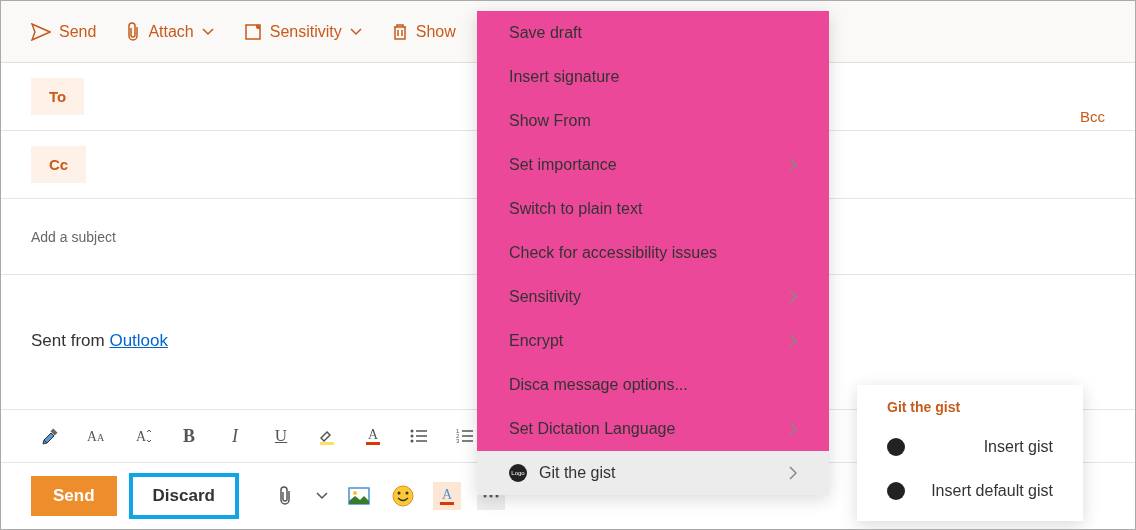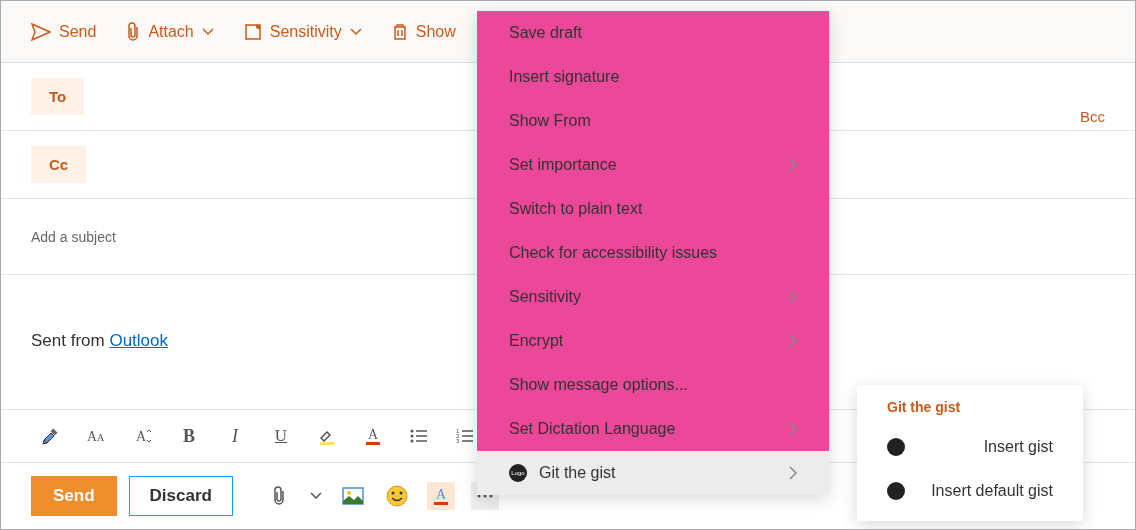--- a/index.html
+++ b/index.html
@@ -118,21 +118,21 @@
       color: #fff;
       border: none;
       padding: 10px 22px;
       font-size: 17px;
       font-weight: 600;
       cursor: pointer;
     }
     .btn-discard {
       background: #fff;
       color: #333;
-      border: 1px solid #0ea5e9;
+      border: 4px solid #0ea5e9;
       padding: 9px 20px;
       font-size: 17px;
       font-weight: 600;
       cursor: pointer;
     }
     .bottom-icons {
       display: flex;
       align-items: center;
       gap: 16px;
       margin-left: 20px;
@@ -442,21 +442,21 @@
     <div class="menu-item">
       <div class="menu-item-content">
         <span>Encrypt</span>
       </div>
       <svg width="8" height="14" viewBox="0 0 8 14">
         <path d="M1 1 L7 7 L1 13" fill="none" stroke="#888" stroke-width="1.5"></path>
       </svg>
     </div>
     <div class="menu-item">
       <div class="menu-item-content">
-        <span>Show message options...</span>
+        <span>Disca message options...</span>
       </div>
     </div>
     <div class="menu-item">
       <div class="menu-item-content">
         <span>Set Dictation Language</span>
       </div>
       <svg width="8" height="14" viewBox="0 0 8 14">
         <path d="M1 1 L7 7 L1 13" fill="none" stroke="#888" stroke-width="1.5"></path>
       </svg>
     </div>

